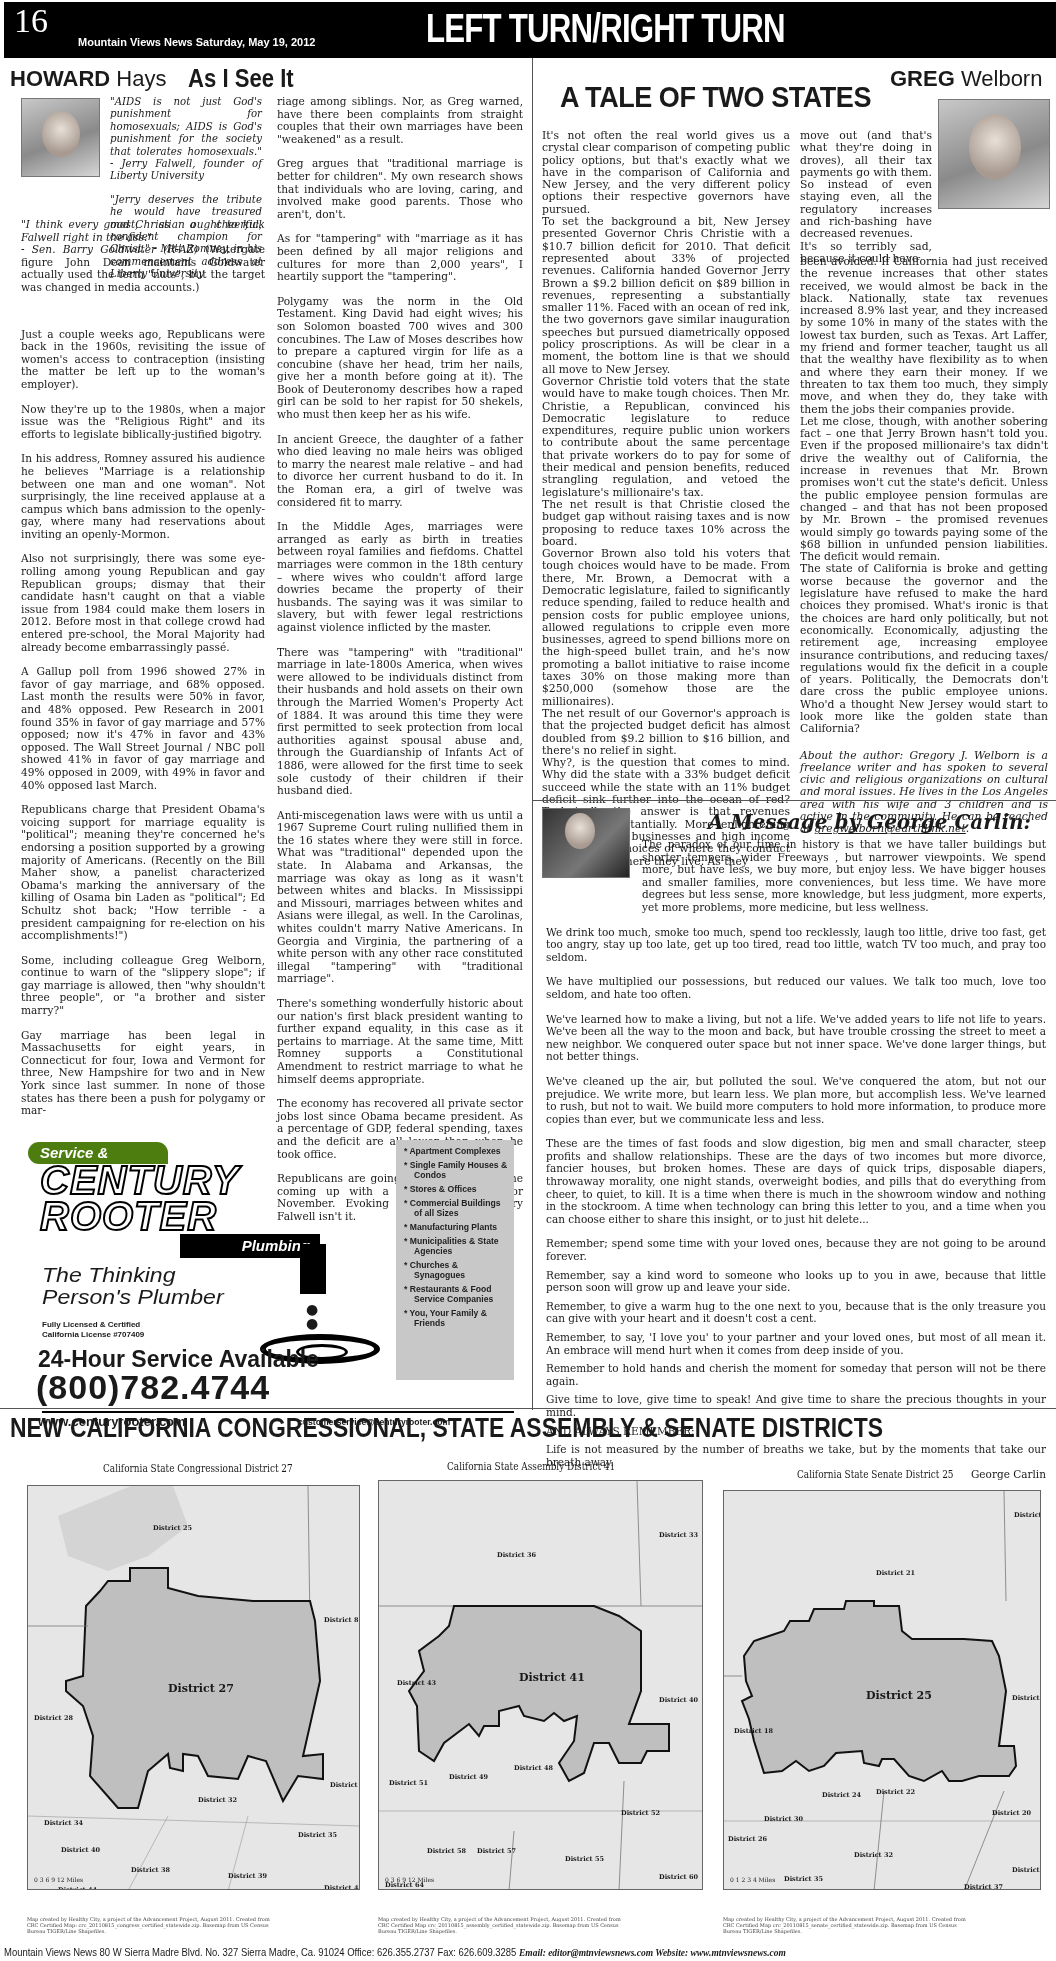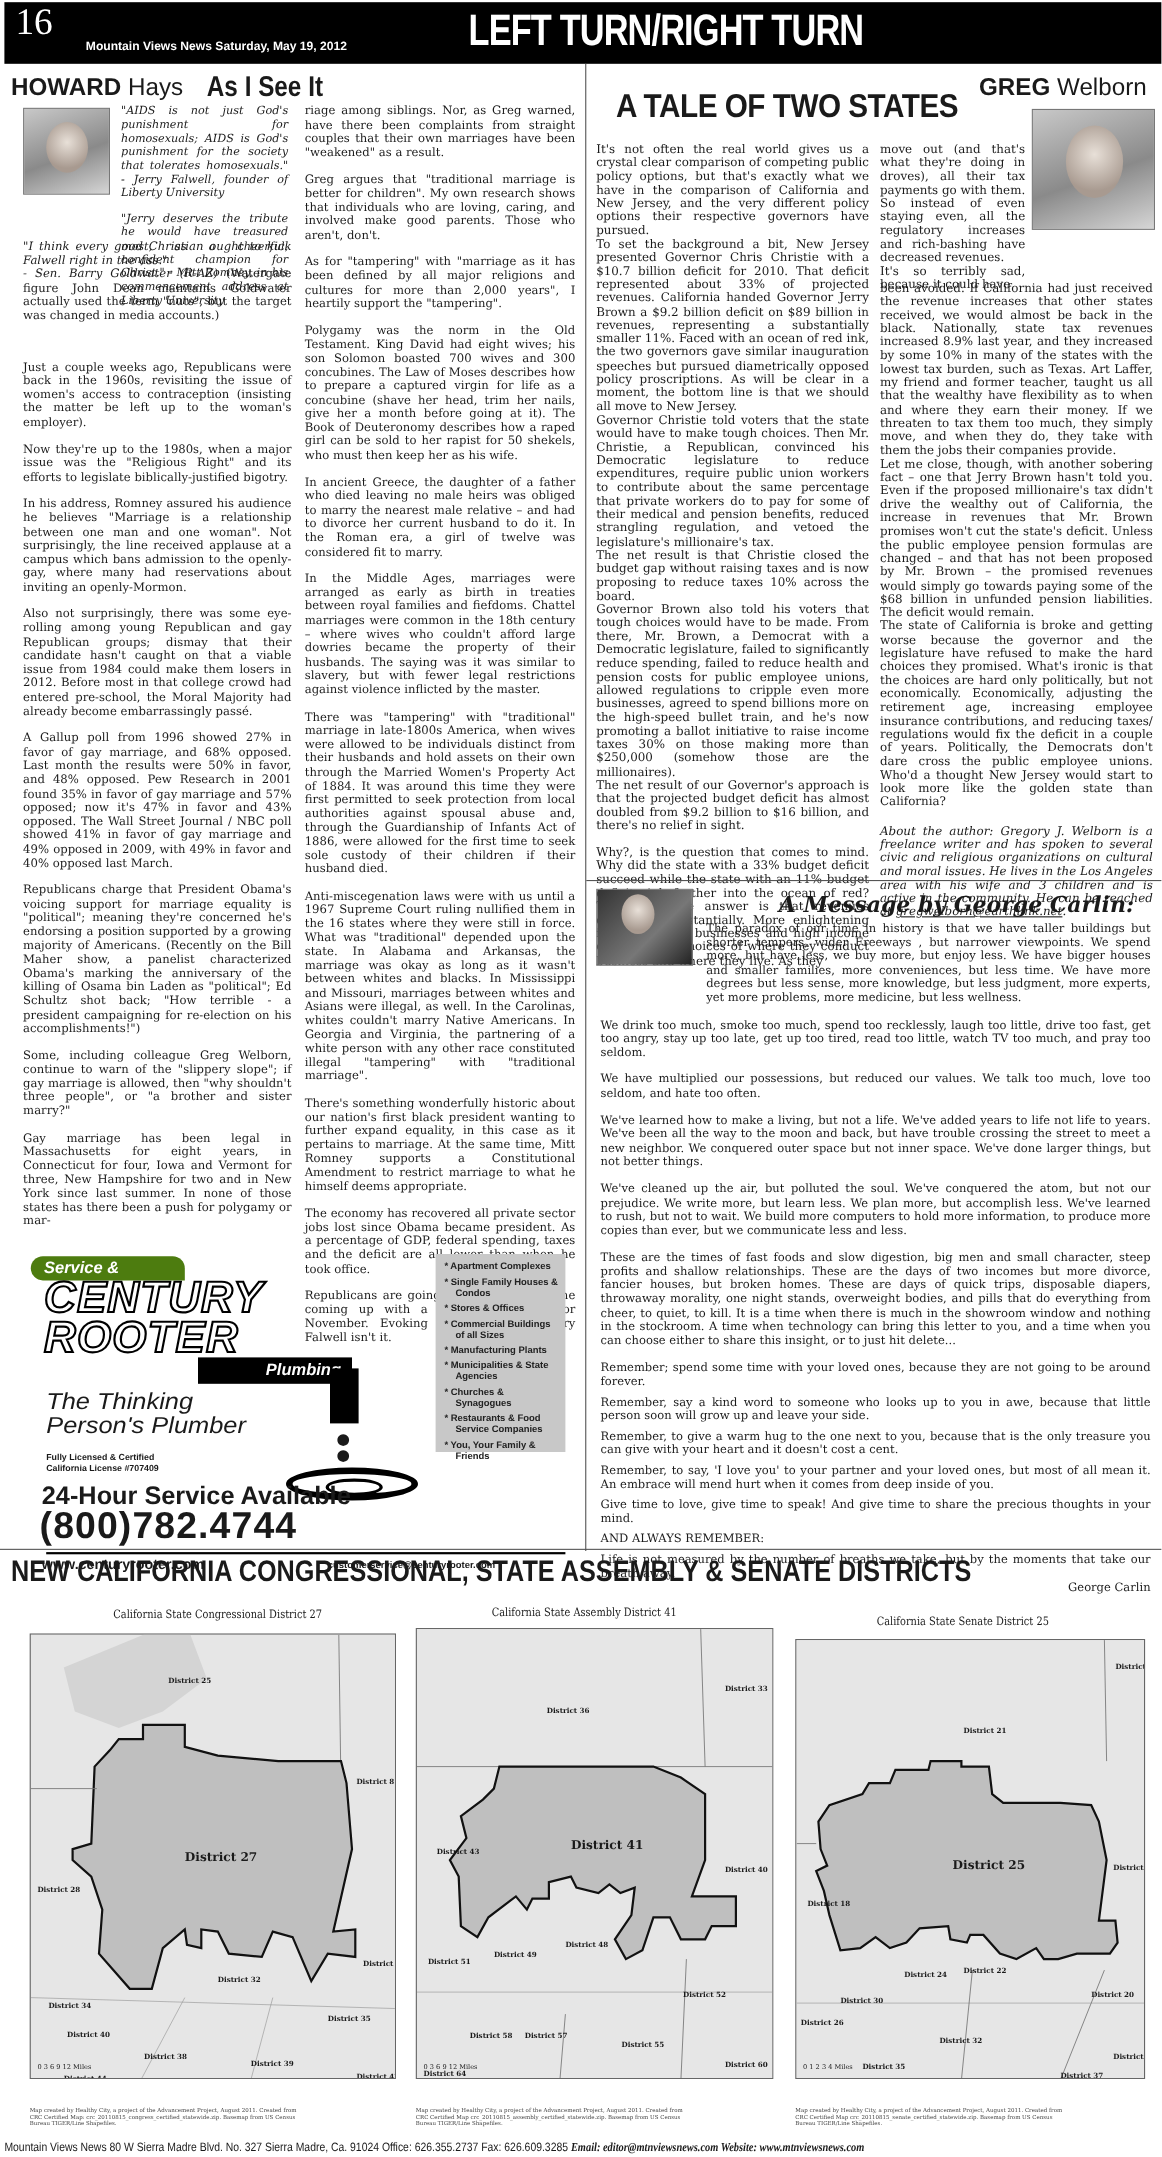--- a/index.html
+++ b/index.html
@@ -32,21 +32,21 @@
   .ad .brand { position: absolute; left: 30px; top: 28px; font-family: "Liberation Sans", sans-serif; font-size: 40px; font-weight: 900; font-style: italic; line-height: 36px; color: #fff; -webkit-text-stroke: 2px #000; letter-spacing: 1px; }
   .ad .plumbing { position: absolute; left: 170px; top: 100px; width: 140px; height: 24px; background: #000; color: #fff; font-family: "Liberation Sans", sans-serif; font-weight: bold; font-style: italic; font-size: 15px; padding: 3px 10px; text-align: right; }
   .ad .pipe { position: absolute; left: 290px; top: 110px; width: 26px; height: 50px; background: #000; }
   .ad .drops { position: absolute; left: 296px; top: 168px; font-size: 14px; line-height: 14px; }
   .ad .target { position: absolute; left: 250px; top: 200px; width: 120px; height: 30px; border-radius: 50%; border: 6px solid #000; }
   .ad .target::after { content: ""; position: absolute; left: 30px; top: 4px; width: 46px; height: 10px; border-radius: 50%; border: 3px solid #000; }
   .ad .tag { position: absolute; left: 32px; top: 130px; font-family: "Liberation Sans", sans-serif; font-style: italic; font-size: 21px; line-height: 22px; transform: scaleX(1.1); transform-origin: left top; }
   .ad .lic { position: absolute; left: 32px; top: 186px; font-family: "Liberation Sans", sans-serif; font-weight: bold; font-size: 8px; line-height: 10px; }
   .ad .avail { position: absolute; left: 28px; top: 212px; font-family: "Liberation Sans", sans-serif; font-weight: bold; font-size: 23px; }
   .ad .phone { position: absolute; left: 26px; top: 234px; font-family: "Liberation Sans", sans-serif; font-weight: 900; font-size: 34px; letter-spacing: 1px; text-align: right; }
-  .ad .list { position: absolute; left: 386px; top: 6px; width: 118px; height: 180px; background: #c8c8c8; padding: 6px 4px 0 8px; font-family: "Liberation Sans", sans-serif; font-size: 8.6px; line-height: 10px; font-weight: bold; color: #222; }
+  .ad .list { position: absolute; left: 386px; top: 6px; width: 118px; height: 240px; background: #c8c8c8; padding: 6px 4px 0 8px; font-family: "Liberation Sans", sans-serif; font-size: 8.6px; line-height: 10px; font-weight: bold; color: #222; }
   .ad .list div { margin-bottom: 4px; padding-left: 10px; text-indent: -10px; }
   .ad .footline { position: absolute; left: 32px; top: 277px; width: 472px; height: 2px; background: #000; }
   .ad .web { position: absolute; left: 28px; top: 280px; font-family: "Liberation Sans", sans-serif; font-weight: 900; font-size: 13px; }
   .ad .email { position: absolute; left: 288px; top: 283px; font-family: "Liberation Sans", sans-serif; font-weight: bold; font-size: 8.6px; }
   .districts-title { position: absolute; left: 10px; top: 1413px; font-family: "Liberation Sans", sans-serif; font-size: 27px; font-weight: bold; transform: scaleX(0.85); transform-origin: left top; white-space: nowrap; }
   .map-title { position: absolute; font-size: 10.5px; white-space: nowrap; transform: scaleX(0.85); transform-origin: left top; }
   .map { position: absolute; border: 1px solid #666; background: #e4e4e4; overflow: hidden; }
   .map svg { position: absolute; left: 0; top: 0; }
   .map .lbl { position: absolute; font-size: 6.5px; font-weight: bold; white-space: nowrap; }
   .map .big { font-size: 11px; }
@@ -115,21 +115,21 @@
 <div class="photo" style="left:938px; top:99px; width:112px; height:110px;">
   <div class="face" style="left:30px; top:14px; width:52px; height:66px;"></div>
 </div>
 
 <div class="col" style="left:542px; top:130px; width:248px; font-size:10.8px; line-height:12.3px;">
   <p style="margin-bottom:0"> It's not often the real world gives us a crystal clear comparison of competing public policy options, but that's exactly what we have in the comparison of California and New Jersey, and the very different policy options their respective governors have pursued.</p>
   <p style="margin-bottom:0">       To set the background a bit, New Jersey presented Governor Chris Christie with a $10.7 billion deficit for 2010.  That deficit represented about 33% of projected revenues.  California handed Governor Jerry Brown a $9.2 billion deficit on $89 billion in revenues, representing a substantially smaller 11%.  Faced with an ocean of red ink, the two governors gave similar inauguration speeches but pursued diametrically opposed policy proscriptions.  As will be clear in a moment, the bottom line is that we should all move to New Jersey.</p>
   <p style="margin-bottom:0">     Governor Christie told voters that the state would have to make tough choices.   Then Mr. Christie, a Republican, convinced his Democratic legislature to reduce expenditures, require public union workers to contribute about the same percentage that private workers do to pay for some of their medical and pension benefits, reduced strangling regulation, and vetoed the legislature's millionaire's tax.</p>
   <p style="margin-bottom:0">  The net result is that Christie closed the budget gap without raising taxes and is now proposing to reduce taxes 10% across the board.</p>
   <p style="margin-bottom:0">  Governor Brown also told his voters that tough choices would have to be made.  From there, Mr. Brown, a Democrat with a Democratic legislature, failed to significantly reduce spending, failed to reduce health and pension costs for public employee unions, allowed regulations to cripple even more businesses, agreed to spend billions more on the high-speed bullet train, and he's now promoting a ballot initiative to raise income taxes 30% on those making more than $250,000 (somehow those are the millionaires).</p>
-  <p style="margin-bottom:12px">       The net result of our Governor's approach is that the projected budget deficit has almost doubled from $9.2 billion to $16 billion, and there's no relief in sight.</p>
+  <p style="margin-bottom:0">       The net result of our Governor's approach is that the projected budget deficit has almost doubled from $9.2 billion to $16 billion, and there's no relief in sight.</p>
   <p style="margin-bottom:0">  Why?, is the question that comes to mind.  Why did the state with a 33% budget deficit succeed while the state with an 11% budget deficit sink further into the ocean of red?  Technically the answer is that revenues decreased substantially. More enlightening is the fact that businesses and high income earners have choices of where they conduct business and where they live.  As they</p>
 </div>
 
 <div class="col" style="left:800px; top:130px; width:132px; font-size:10.8px; line-height:12.3px;">
   <p style="margin-bottom:0">move out (and that's what they're doing in droves), all their tax payments go with them.   So instead of even staying even, all the regulatory increases and rich-bashing have decreased revenues.</p>
   <p style="margin-bottom:0">       It's so terribly sad, because it could have</p>
 </div>
 
 <div class="col" style="left:800px; top:256px; width:248px; font-size:10.8px; line-height:12.3px;">
   <p style="margin-bottom:0">been avoided.  If California had just received the revenue increases that other states received, we would almost be back in the black. Nationally, state tax revenues increased 8.9% last year, and they increased by some 10% in many of the states with the lowest tax burden, such as Texas.  Art Laffer, my friend and former teacher, taught us all that the wealthy have flexibility as to when and where they earn their money.  If we threaten to tax them too much, they simply move, and when they do, they take with them the jobs their companies provide.</p>
@@ -149,20 +149,21 @@
   <p style="margin-left:96px">The paradox of our time in history is that we have taller buildings but shorter tempers, wider Freeways , but narrower viewpoints. We spend more, but have less, we buy more, but enjoy less. We have bigger houses and smaller families, more conveniences, but less time. We have more degrees but less sense, more knowledge, but less judgment, more experts, yet more problems, more medicine, but less wellness.</p>
   <p>We drink too much, smoke too much, spend too recklessly, laugh too little, drive too fast, get too angry, stay up too late, get up too tired, read too little, watch TV too much, and pray too seldom.</p>
   <p>We have multiplied our possessions, but reduced our values. We talk too much, love too seldom, and hate too often.</p>
   <p>We've learned how to make a living, but not a life. We've added years to life not life to years. We've been all the way to the moon and back, but have trouble crossing the street to meet a new neighbor. We conquered outer space but not inner space. We've done larger things, but not better things.</p>
   <p>We've cleaned up the air, but polluted the soul. We've conquered the atom, but not our prejudice. We write more, but learn less. We plan more, but accomplish less. We've learned to rush, but not to wait. We build more computers to hold more information, to produce more copies than ever, but we communicate less and less.</p>
   <p>These are the times of fast foods and slow digestion, big men and small character, steep profits and shallow relationships. These are the days of two incomes but more divorce, fancier houses, but broken homes. These are days of quick trips, disposable diapers, throwaway morality, one night stands, overweight bodies, and pills that do everything from cheer, to quiet, to kill. It is a time when there is much in the showroom window and nothing in the stockroom. A time when technology can bring this letter to you, and a time when you can choose either to share this insight, or to just hit delete...</p>
   <p class="tight">Remember; spend some time with your loved ones, because they are not going to be around forever.</p>
   <p class="tight">Remember, say a kind word to someone who looks up to you in awe, because that little person soon will grow up and leave your side.</p>
   <p class="tight">Remember, to give a warm hug to the one next to you, because that is the only treasure you can give with your heart and it doesn't cost a cent.</p>
   <p class="tight">Remember, to say, 'I love you' to your partner and your loved ones, but most of all mean it. An embrace will mend hurt when it comes from deep inside of you.</p>
+  <p class="tight">Remember to hold hands and cherish the moment for someday that person will not be there again.</p>
   <p class="tight">Give time to love, give time to speak! And give time to share the precious thoughts in your mind.</p>
   <p class="tight">AND ALWAYS REMEMBER:</p>
   <p style="margin-bottom:0">Life is not measured by the number of breaths we take, but by the moments that take our breath away.</p>
   <p class="sig">George Carlin</p>
 </div>
 
 <div class="hrule" style="left:0px; top:1408px; width:1056px;"></div>
 
 <div class="ad">
   <div class="svc">Service &amp;</div>

